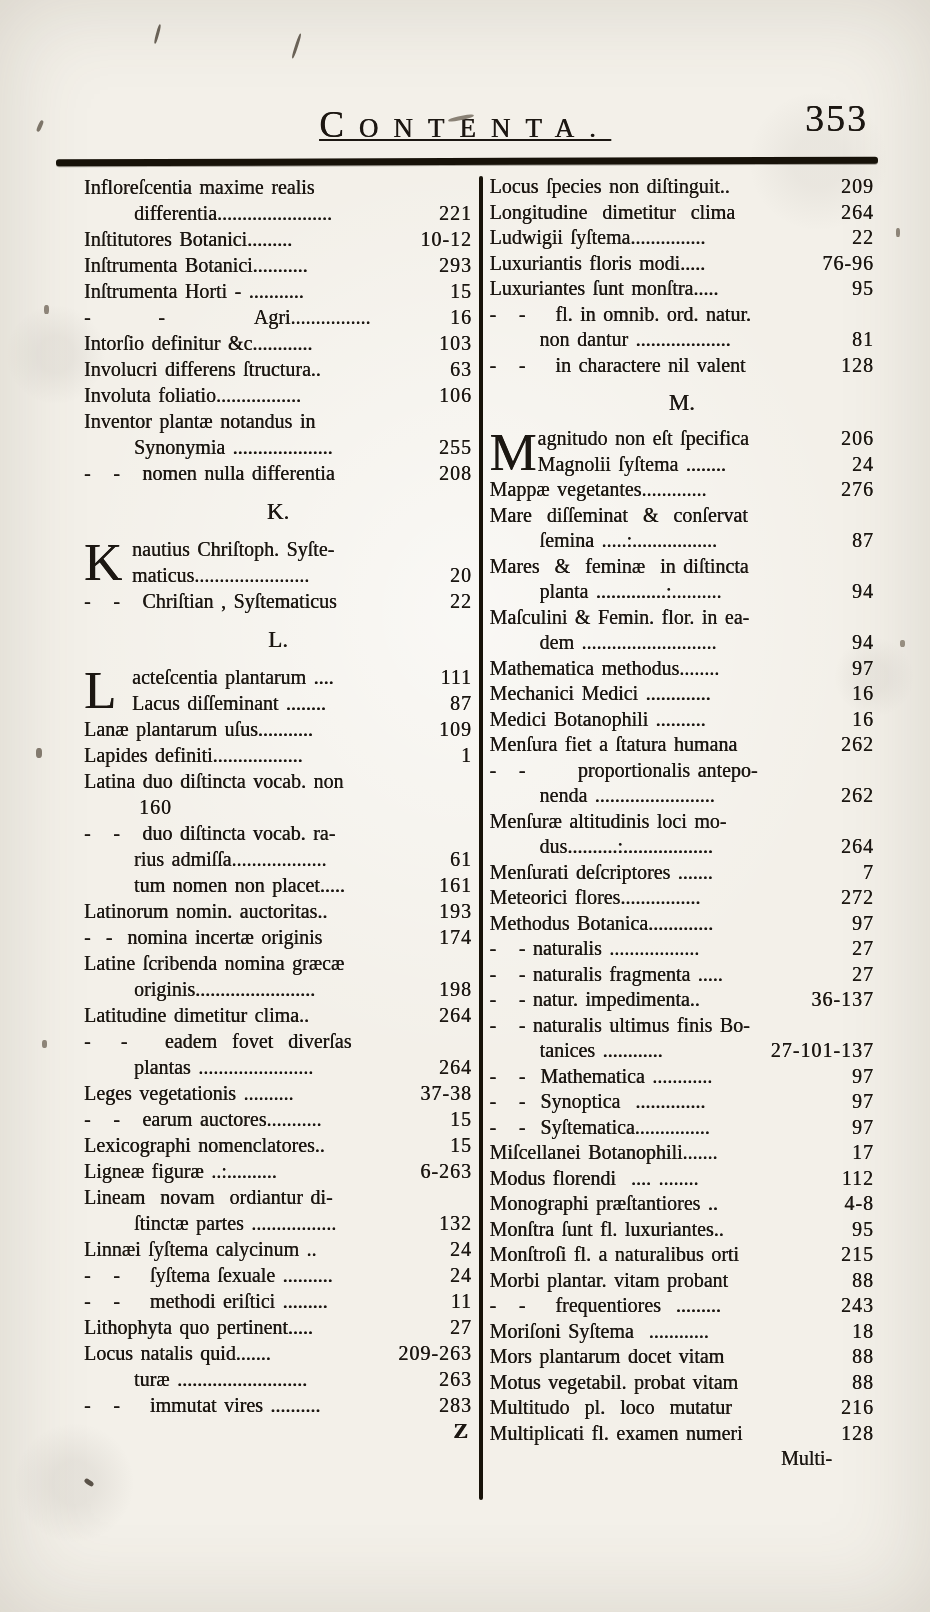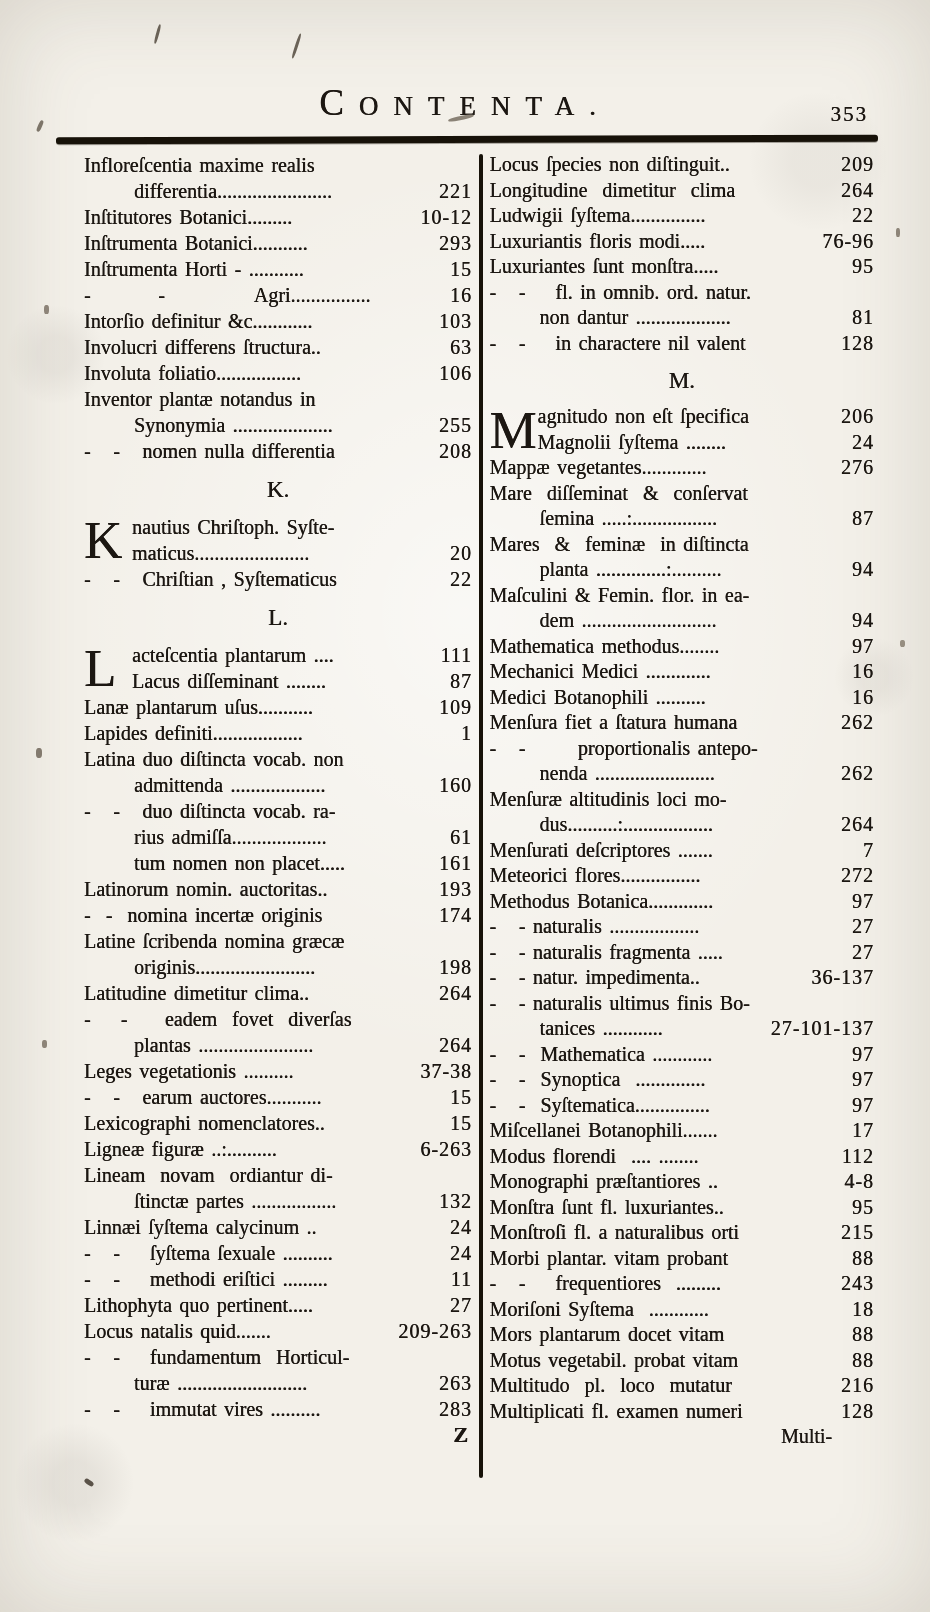--- a/index.html
+++ b/index.html
@@ -16,28 +16,28 @@
       radial-gradient(ellipse 60% 40% at 50% 38%, rgba(255,255,255,0.55), rgba(255,255,255,0) 70%),
       radial-gradient(circle at 88% 10%, rgba(60,50,40,0.05) 0 26px, rgba(60,50,40,0) 70px),
       radial-gradient(circle at 6% 22%, rgba(60,50,40,0.06) 0 18px, rgba(60,50,40,0) 50px),
       radial-gradient(circle at 94% 42%, rgba(60,50,40,0.05) 0 14px, rgba(60,50,40,0) 40px),
       radial-gradient(circle at 8% 92%, rgba(60,50,40,0.07) 0 22px, rgba(60,50,40,0) 60px),
       #f3f0e9;
     box-shadow:inset 0 0 90px rgba(95,82,60,0.18);
     text-shadow:0.35px 0 0 currentColor;
   }
   
-  .header{position:relative;padding-top:86px;height:46px;}
+  .header{position:relative;padding-top:108px;height:46px;text-decoration:underline;}
   .title{
     text-align:center;font-size:27px;letter-spacing:15px;
     text-transform:uppercase;line-height:34px;
   }
   .title::first-letter{font-size:37px;}
   .folio{
-    position:absolute;right:62px;top:102px;font-size:21px;letter-spacing:2px;
+    position:absolute;right:62px;top:96px;font-size:38px;letter-spacing:2px;
   }
   .rule{
     height:7px;background:#171209;margin:4px 52px 0 56px;
     border-radius:3px;transform:rotate(-0.18deg);
     box-shadow:0 1px 0 rgba(23,18,9,0.35);
   }
   
   .columns{display:flex;align-items:flex-start;padding:9px 56px 0 60px;}
   .col{font-size:20px;word-spacing:2.5px;}
   .col--left{width:388px;margin-left:24px;}
@@ -162,21 +162,20 @@
           <span class="p">109</span>
         </div>
         <div class="row">
           <span class="t">Lapides definiti..................</span>
           <span class="p">1</span>
         </div>
         <div class="row">
           <span class="t">Latina duo diſtincta vocab. non</span>
         </div>
         <div class="row ind">
-          <span class="t">admittenda ...................</span>
           <span class="p">160</span>
         </div>
         <div class="row">
           <span class="t">-   -   duo diſtincta vocab. ra-</span>
         </div>
         <div class="row ind">
           <span class="t">rius admiſſa...................</span>
           <span class="p">61</span>
         </div>
         <div class="row ind">
@@ -244,23 +243,20 @@
           <span class="t">-   -    methodi eriſtici .........</span>
           <span class="p">11</span>
         </div>
         <div class="row">
           <span class="t">Lithophyta quo pertinent.....</span>
           <span class="p">27</span>
         </div>
         <div class="row">
           <span class="t">Locus natalis quid.......</span>
           <span class="p">209-263</span>
-        </div>
-        <div class="row">
-          <span class="t">-   -    fundamentum  Horticul-</span>
         </div>
         <div class="row ind">
           <span class="t">turæ ..........................</span>
           <span class="p">263</span>
         </div>
         <div class="row">
           <span class="t">-   -    immutat vires ..........</span>
           <span class="p">283</span>
         </div>
         <div class="sig">Z</div>

